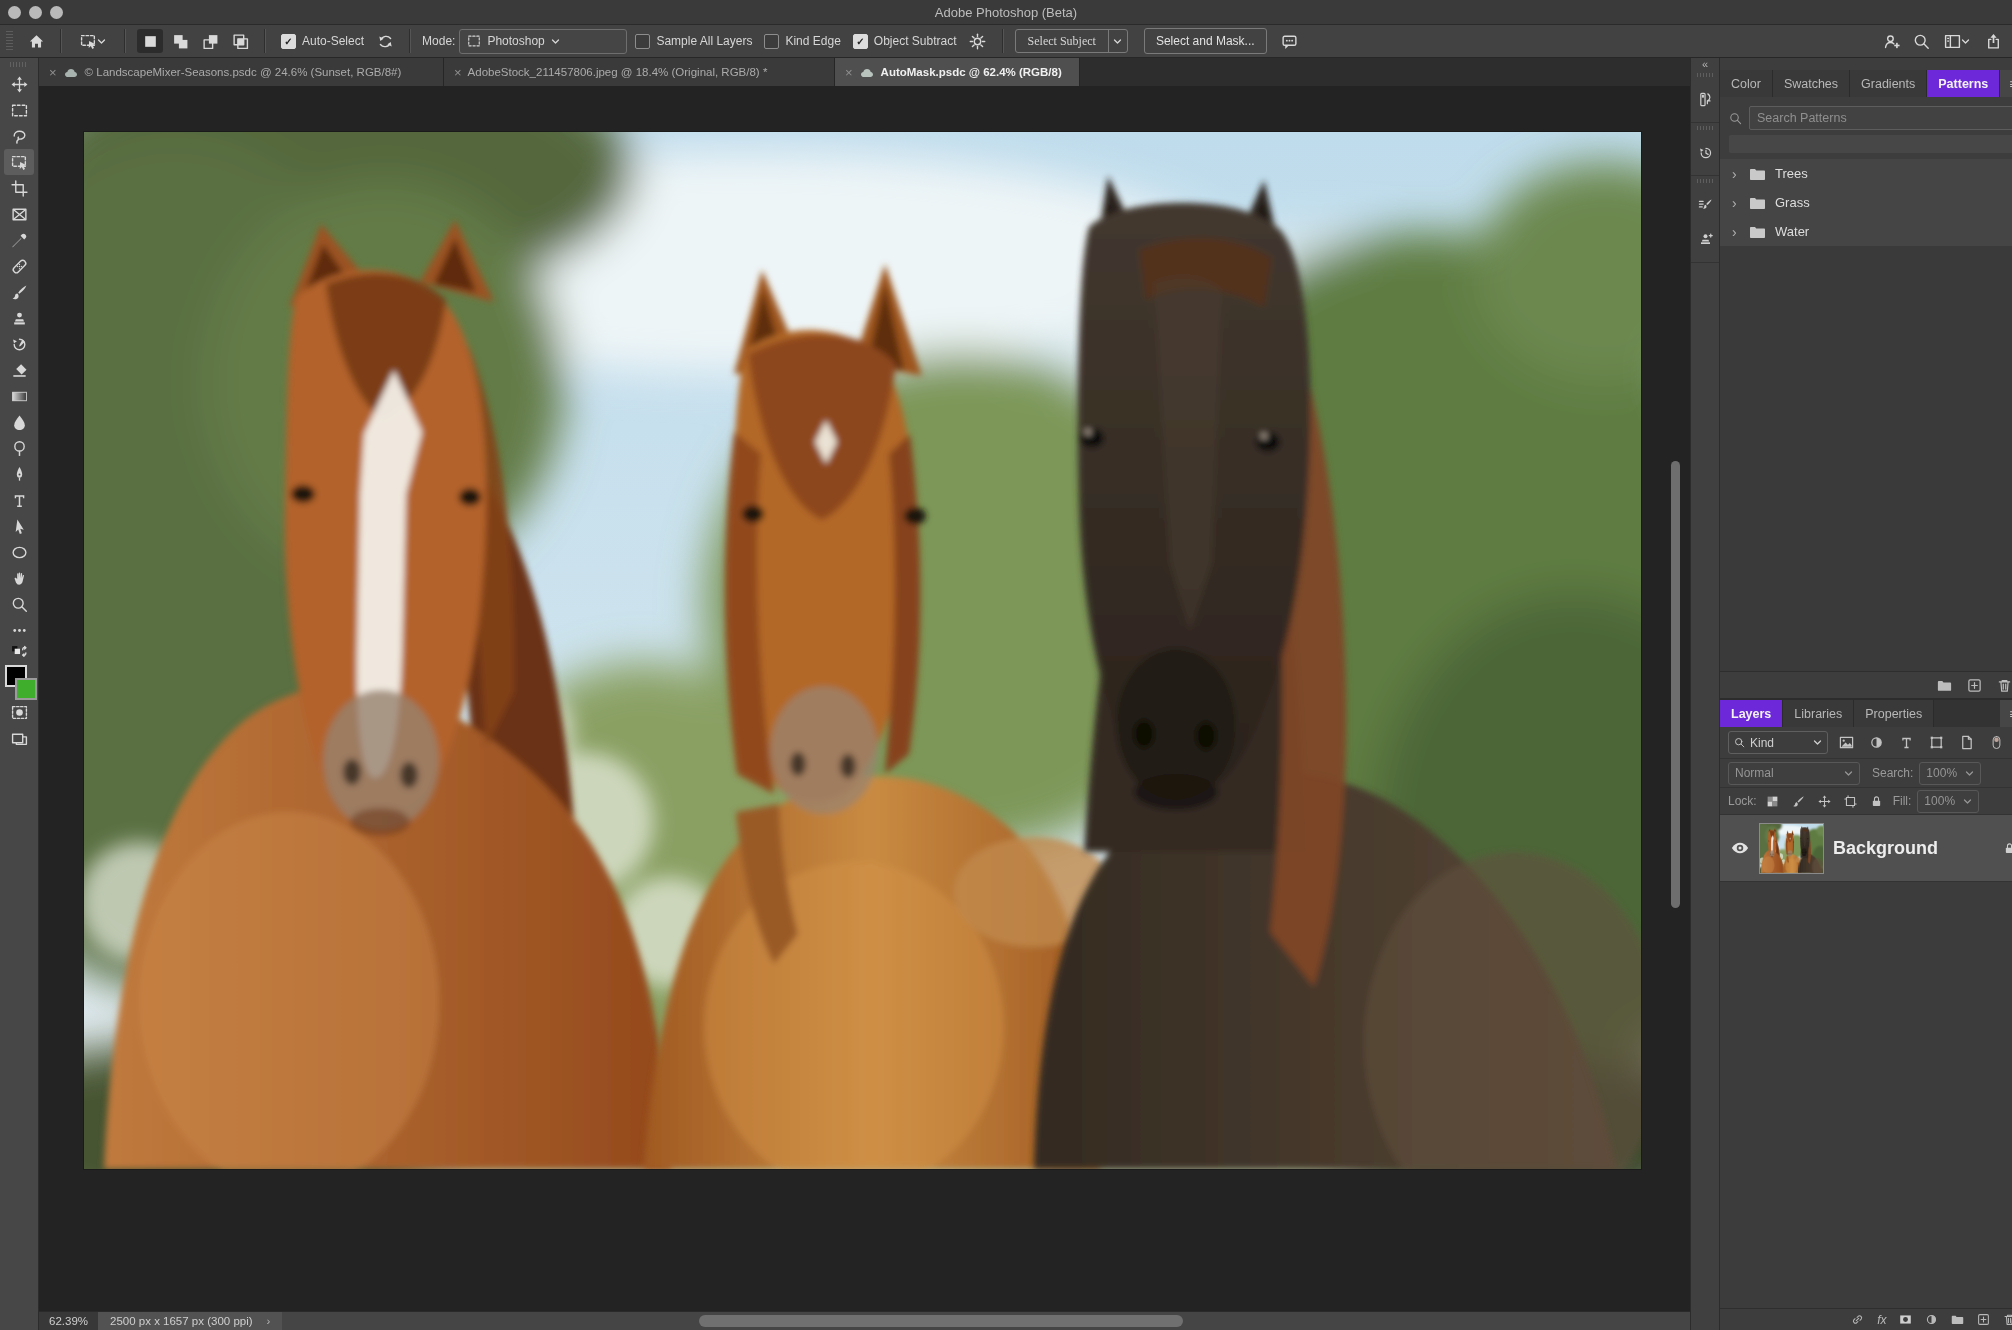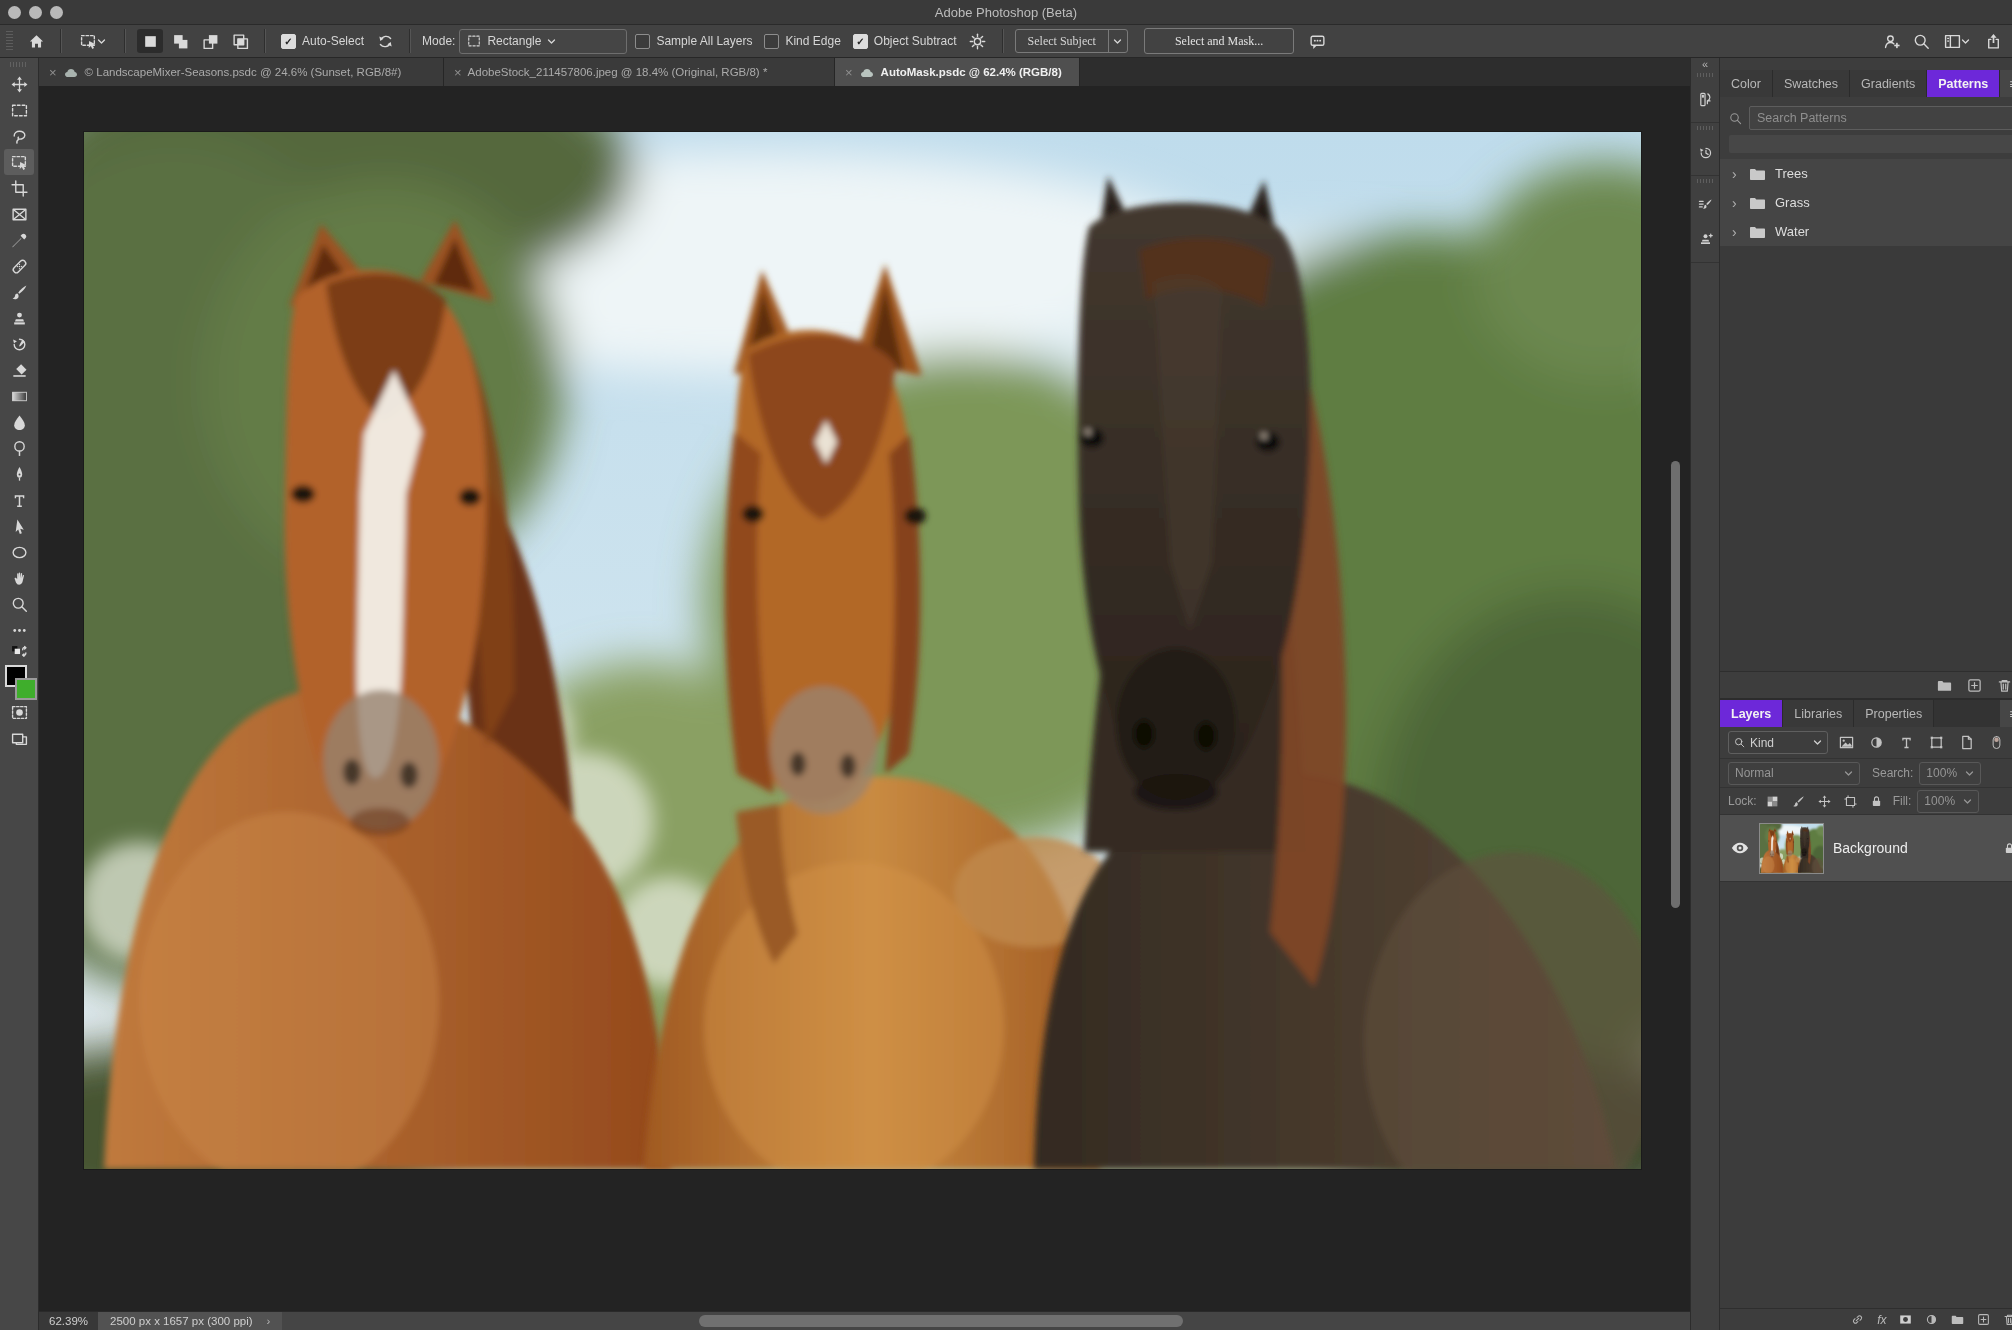--- a/index.html
+++ b/index.html
@@ -18,21 +18,21 @@
   .ibtn{width:26px;height:24px;display:flex;align-items:center;justify-content:center;border-radius:3px;color:#d9d9d9;}
   .ibtn.on{background:#2c2c2c;}
   .ti{width:17px;height:17px;}
   .s{stroke:currentColor;fill:none;stroke-width:1.3;stroke-linecap:round;stroke-linejoin:round;}
   .f{fill:currentColor;stroke:none;}
   .cbwrap{display:flex;align-items:center;gap:6px;padding:0 4px;}
   .cb{width:13px;height:13px;border:1px solid #8d8d8d;border-radius:2px;background:#3c3c3c;display:flex;align-items:center;justify-content:center;font-size:10px;color:#222;}
   .cb.on{background:#dcdcdc;border-color:#dcdcdc;font-weight:bold;}
   .combo{border:1px solid #6e6e6e;border-radius:3px;height:23px;display:flex;align-items:center;padding:0 7px;gap:6px;background:#454545;}
   .chev{width:9px;height:9px;}
-  .btn{border:1px solid #7a7a7a;border-radius:3px;height:24px;padding:0 30px;display:flex;align-items:center;font-size:12px;color:#e2e2e2;font-family:Liberation Serif, serif;}
+  .btn{border:1px solid #7a7a7a;border-radius:3px;height:24px;padding:0 11px;display:flex;align-items:center;font-size:12px;color:#e2e2e2;}
   .splitbtn{display:flex;align-items:stretch;border:1px solid #7a7a7a;border-radius:3px;height:24px;box-sizing:border-box;}
   .splitbtn .main{padding:0 12px;display:flex;align-items:center;font-family:Liberation Serif, serif;}
   .splitbtn .drop{width:18px;border-left:1px solid #7a7a7a;display:flex;align-items:center;justify-content:center;}
   
   .content{flex:1;display:flex;min-height:0;}
   .toolbar{width:38px;background:#474747;border-right:1px solid #2c2c2c;display:flex;flex-direction:column;align-items:center;padding-top:4px;gap:0;color:#d8d8d8;}
   .tgrip{width:18px;height:5px;background:repeating-linear-gradient(to right,#616161 0 1px,transparent 1px 3px);margin-bottom:4px;}
   .tool{width:30px;height:26px;display:flex;align-items:center;justify-content:center;border-radius:3px;}
   .tool.on{background:#5d5d5d;}
   .center{flex:1;display:flex;flex-direction:column;min-width:0;}
@@ -82,21 +82,21 @@
   .kcombo{width:88px;height:21px;border:1px solid #5f5f5f;border-radius:3px;display:flex;align-items:center;gap:5px;padding:0 5px;color:#cfcfcf;}
   .fic{width:24px;height:21px;display:flex;align-items:center;justify-content:center;color:#c3c3c3;}
   .lblend{height:28px;border-bottom:1px solid #333;color:#9a9a9a;}
   .dcombo{border:1px solid #585858;border-radius:3px;height:21px;display:flex;align-items:center;padding:0 6px;gap:5px;color:#959595;background:#3f3f3f;}
   .llock{height:26px;border-bottom:1px solid #333;color:#9a9a9a;}
   .lic{width:20px;display:flex;justify-content:center;color:#c3c3c3;}
   .llist{flex:1;background:#3c3c3c;}
   .layerrow{height:66px;background:#505050;display:flex;align-items:center;gap:10px;padding:0 10px;border-bottom:1px solid #333;}
   .eye{width:20px;color:#e2e2e2;}
   .lthumb{width:63px;height:49px;background:#fff;outline:1px solid #8a8a8a;}
-  .lname{color:#ededed;font-size:14px;flex:1;}
+  .lname{color:#ededed;font-size:18px;flex:1;font-weight:bold;}
   .lactions{height:21px;border-top:1px solid #2e2e2e;display:flex;align-items:center;justify-content:flex-end;gap:13px;padding:0 10px;color:#b9b9b9;background:#3d3d3d;}
   .fx{font-style:italic;font-size:12px;color:#b9b9b9;}
   .mini{width:15px;height:15px;}
   .mini2{width:13px;height:13px;}
 </style>
 </head>
 <body>
 
 <svg width="0" height="0" style="position:absolute">
   <defs>
@@ -289,21 +289,21 @@
           <path class="f" d="M2.2 3.4 L3.1 7.2 L6.3 5.5 Z"></path>
           <path class="f" d="M13.8 12.6 L12.9 8.8 L9.7 10.5 Z"></path>
         </svg>
     </div>
     <div class="vdiv"></div>
     <span>Mode:</span>
     <div class="combo" style="width:152px">
       <svg class="ti" style="width:14px;height:14px" viewBox="0 0 16 16">
           <rect class="s" x="2" y="2.5" width="12" height="11" stroke-dasharray="2.6 2"></rect>
         </svg>
-      <span class="cv">Rectangle</span>
+      <span class="cv">Photoshop</span>
       <svg class="chev" viewBox="0 0 9 9">
           <path class="s" d="M1.5 3 L4.5 6 L7.5 3"></path>
         </svg>
     </div>
     <div class="cbwrap">
       <span class="cb"></span>
       <span>Sample All Layers</span>
     </div>
     <div class="cbwrap">
       <span class="cb"></span>

